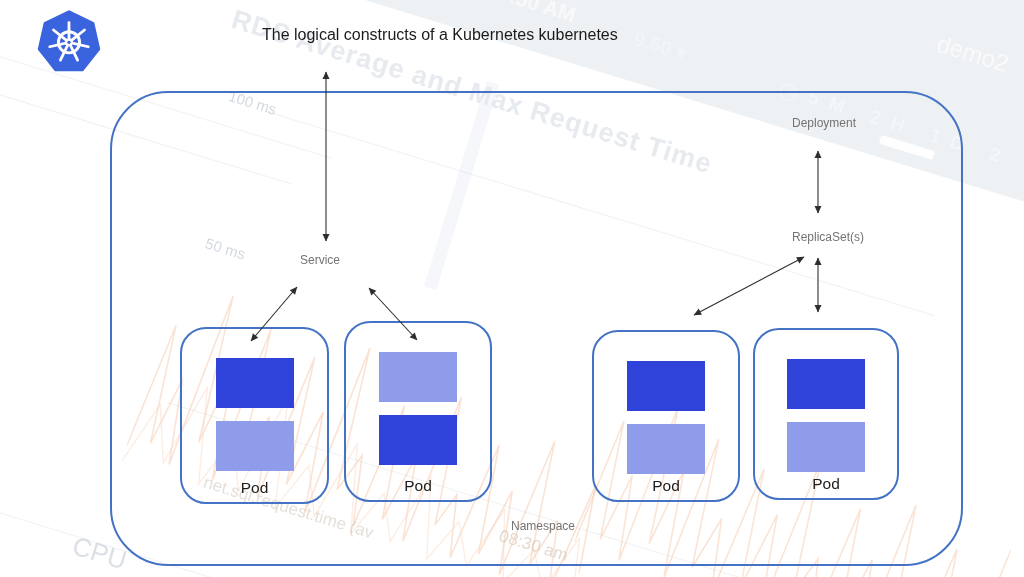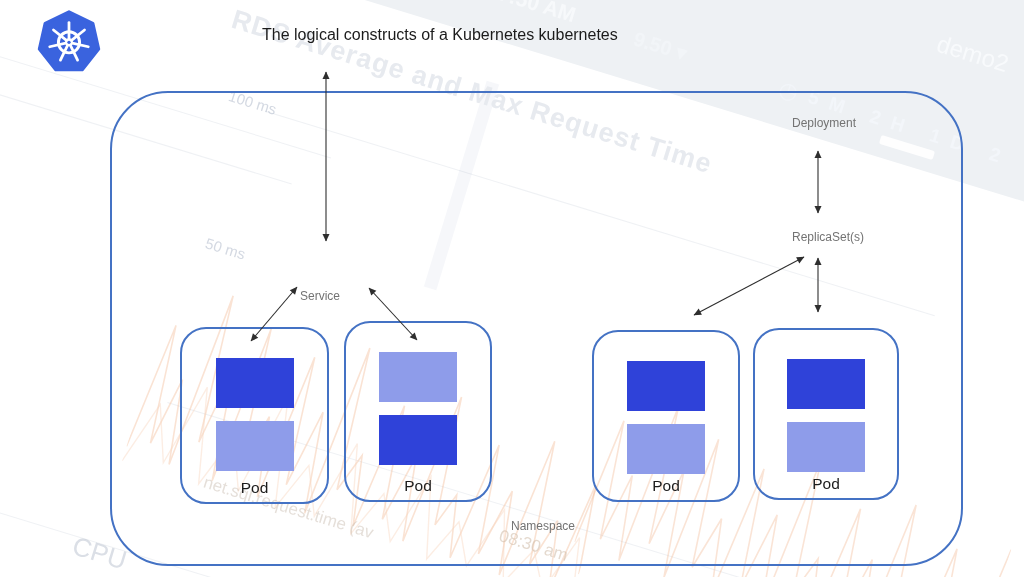--- a/index.html
+++ b/index.html
@@ -41,21 +41,21 @@
   .wordmark{position:absolute;left:108px;top:32px;font-size:20px;font-weight:700;color:#141414;
             letter-spacing:-0.2px;z-index:4;}
   .title{position:absolute;left:262px;top:26px;font-size:16px;color:#1b1b1b;z-index:4;}
 
   
   .ns-box{position:absolute;left:110px;top:91px;width:853px;height:475px;border:2.5px solid var(--border);
           border-radius:58px;z-index:2;box-sizing:border-box;}
   .dlabel{position:absolute;font-size:12px;color:#737373;z-index:4;}
   .lbl-deployment{left:792px;top:116px;}
   .lbl-replicaset{left:792px;top:222px;margin-top:8px;}
-  .lbl-service{left:300px;top:253px;margin-top:36px;}
+  .lbl-service{left:300px;top:253px;}
   .lbl-namespace{left:463px;top:519px;width:160px;text-align:center;}
 
   .pod{position:absolute;border:2px solid var(--border);border-radius:26px;z-index:3;
        box-sizing:border-box;display:flex;flex-direction:column;align-items:center;
        padding-top:29px;gap:13px;background:transparent;}
   .crect{width:78px;height:50px;}
   .crect.dark{background:var(--dark);}
   .crect.light{background:var(--light);}
   .pod-label{position:absolute;bottom:5px;left:0;right:0;text-align:center;
              font-size:15.5px;color:#1c1c1c;}

